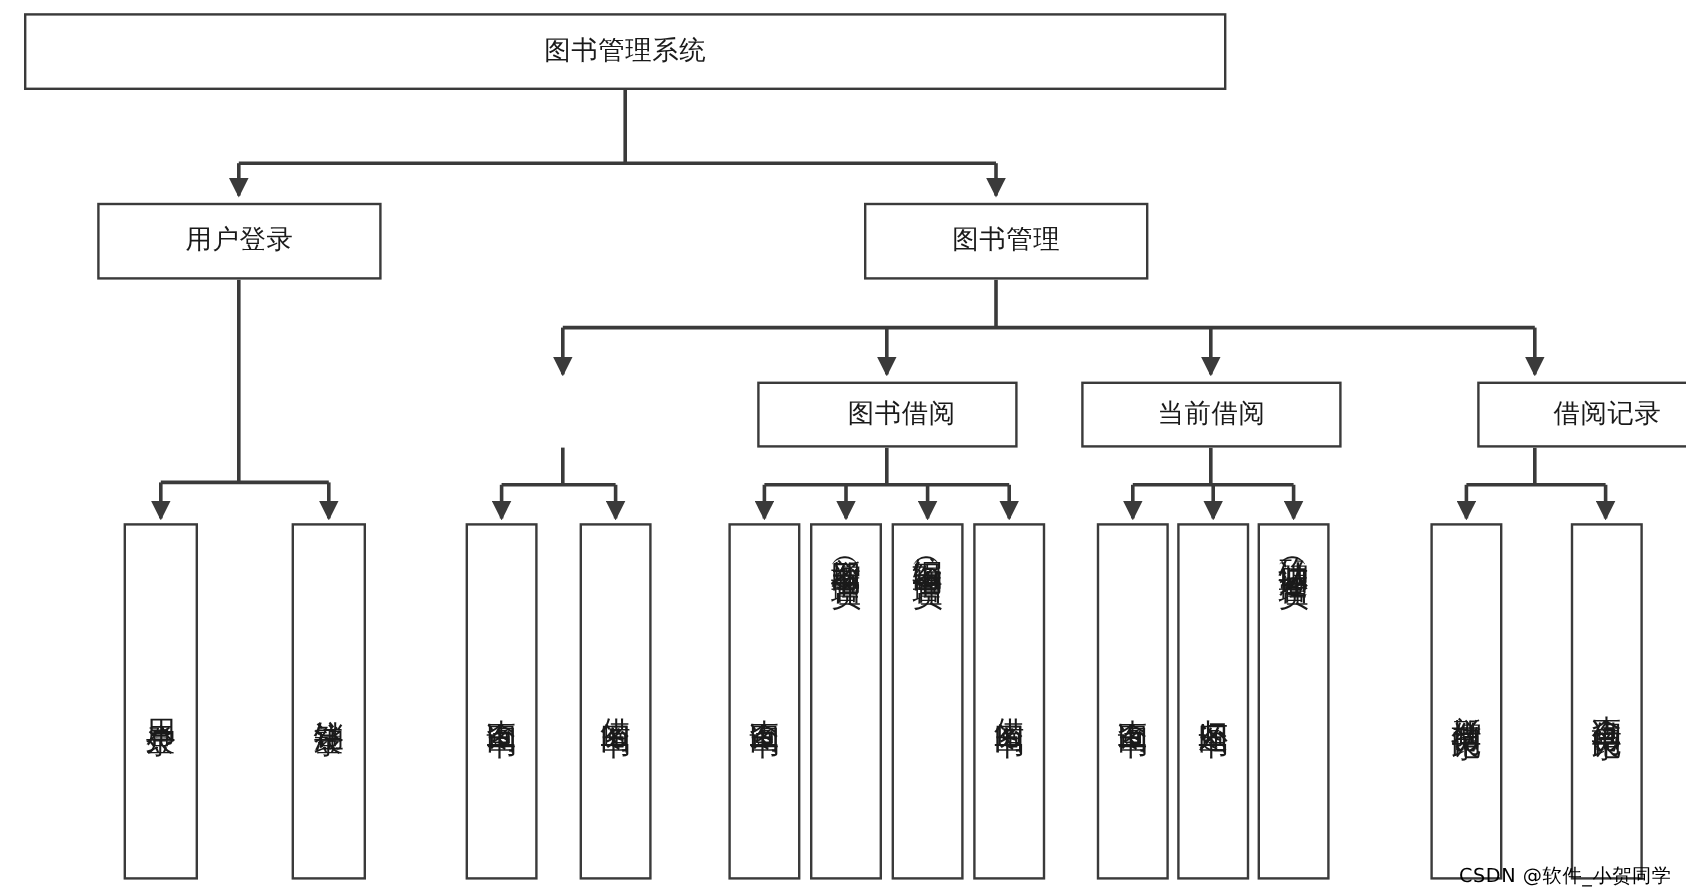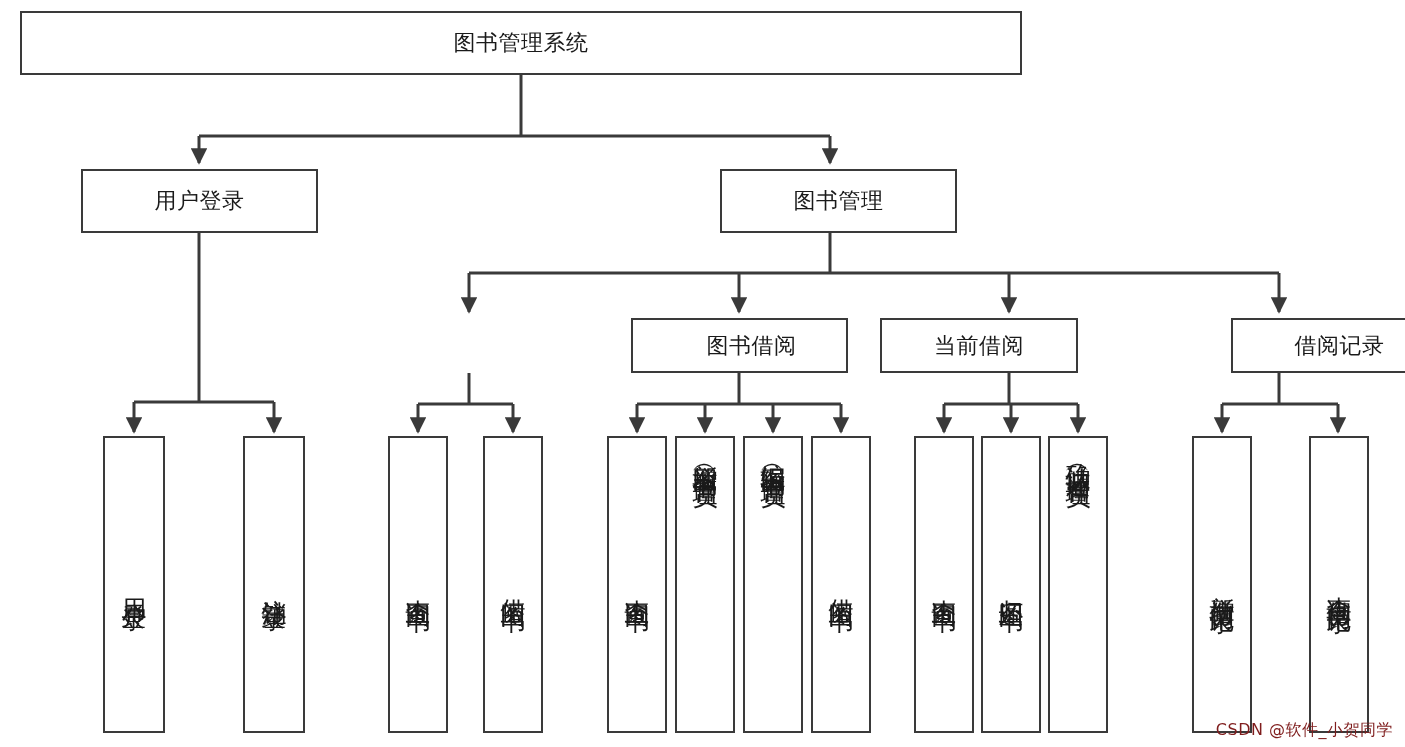--- a/index.html
+++ b/index.html
@@ -61,21 +61,21 @@
     font-size: 25px;
     line-height: 1;
     letter-spacing: 3px;
     white-space: nowrap;
   }
   #watermark {
     position: absolute;
     right: 12px;
     bottom: 6px;
     font-size: 16px;
-    color: #7f1d1d;
+    color: #000000;
     white-space: nowrap;
     letter-spacing: 0.5px;
   }
 </style>
 </head>
 <body>
 
 <div id="diagram-root">
 
   <svg id="edge-layer" viewBox="0 0 1405 747" xmlns="http://www.w3.org/2000/svg">
@@ -135,21 +135,21 @@
   <div class="node horiz" style="left:81px; top:169px; width:237px; height:64px;">
     <span class="label">用户登录</span>
   </div>
   <div class="node horiz" style="left:720px; top:169px; width:237px; height:64px;">
     <span class="label">图书管理</span>
   </div>
 
   <div class="node horiz" style="left:631px; top:318px; width:217px; height:55px;padding-left:24px;">
     <span class="label">图书借阅</span>
   </div>
-  <div class="node horiz" style="left:880px; top:318px; width:198px; height:55px;">
+  <div class="node horiz" style="left:901px; top:318px; width:217px; height:55px;">
     <span class="label">当前借阅</span>
   </div>
   <div class="node horiz" style="left:1231px; top:318px; width:217px; height:55px;">
     <span class="label">借阅记录</span>
   </div>
 
   <div class="node vert mid" style="left:103px; top:436px; width:62px; height:297px;">
     <span class="label">用户登录</span>
   </div>
   <div class="node vert mid" style="left:243px; top:436px; width:62px; height:297px;">

